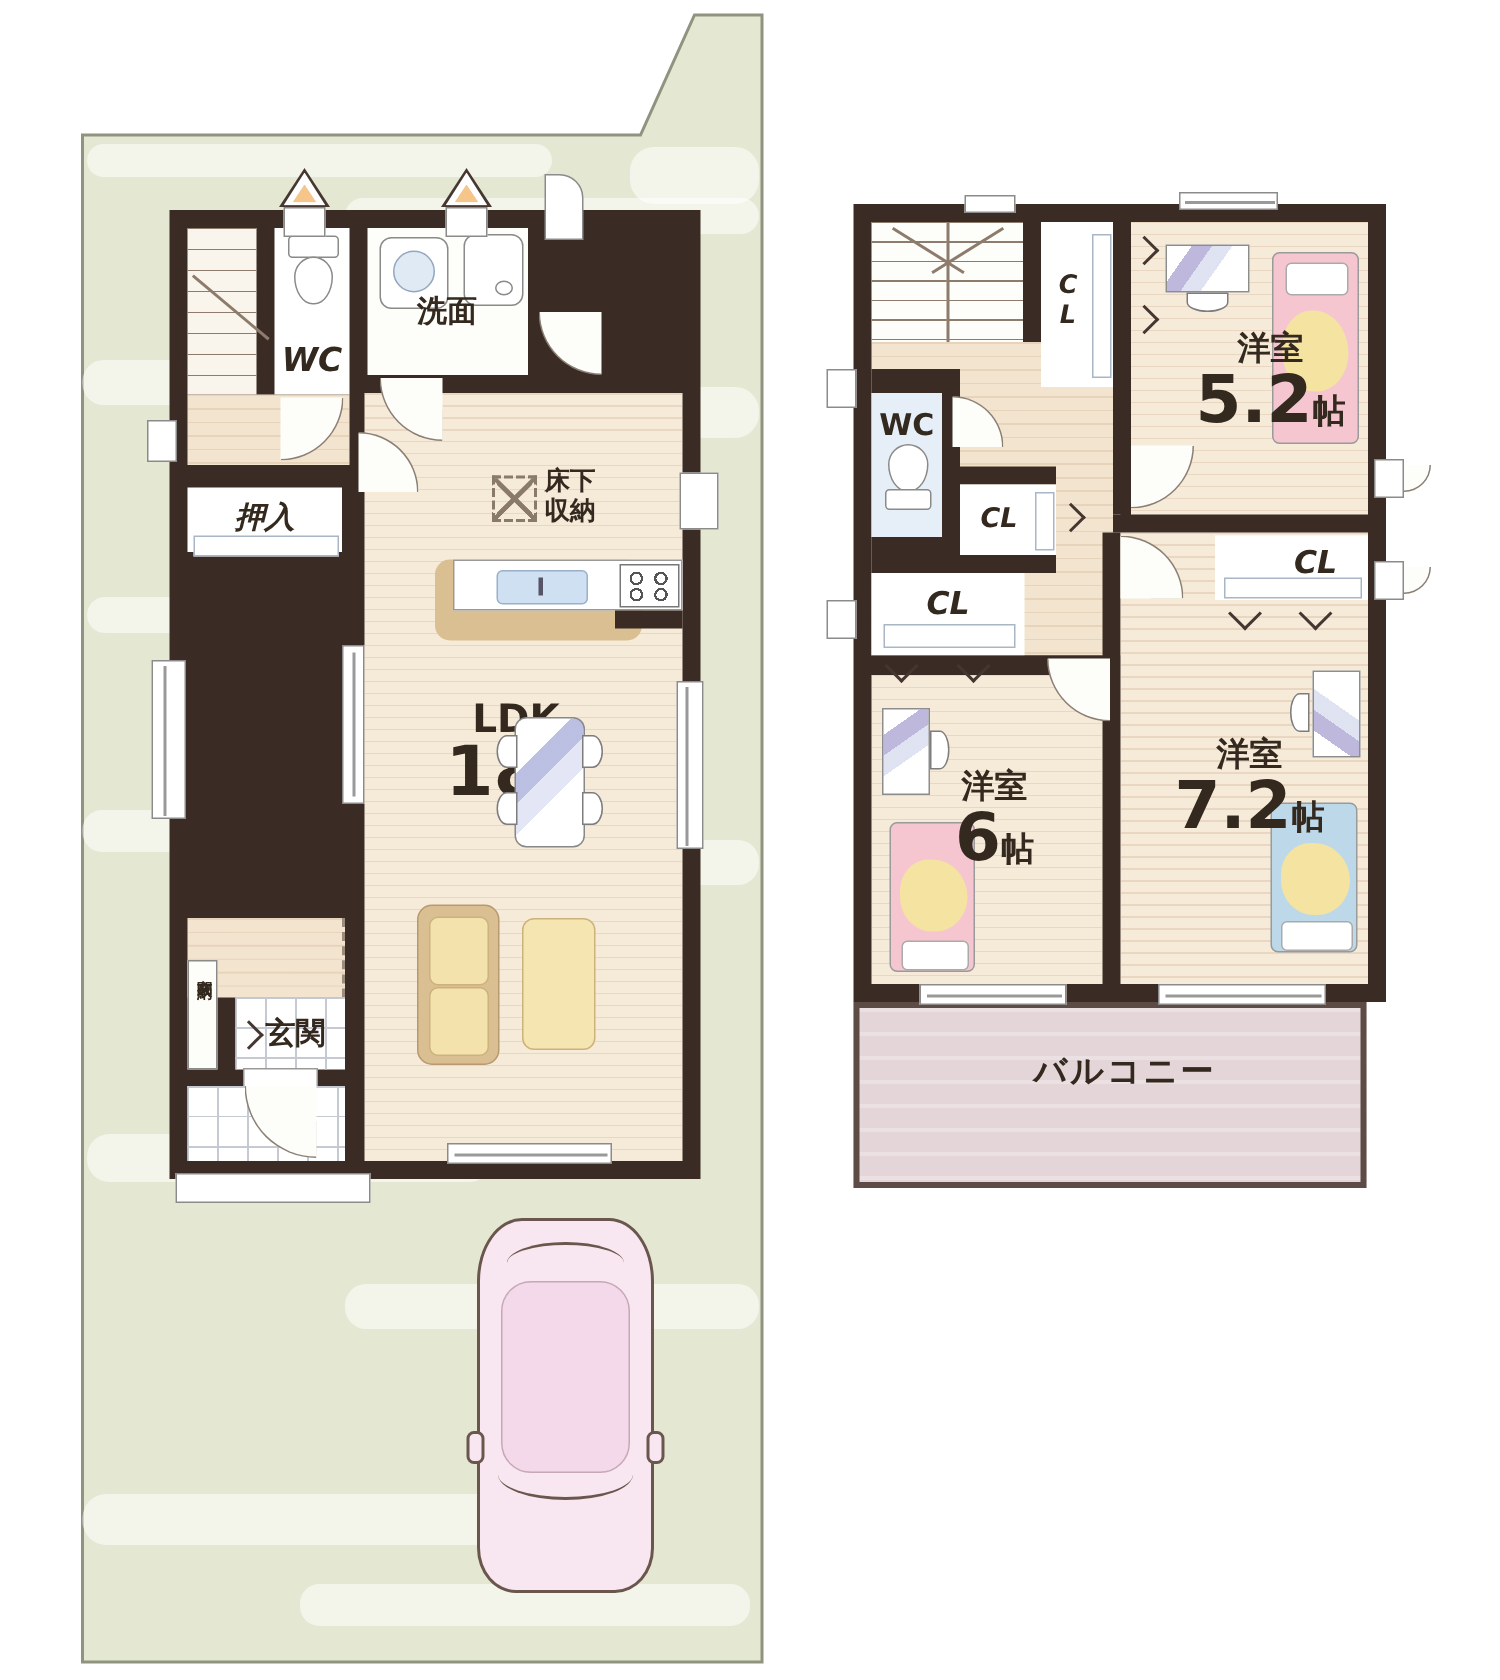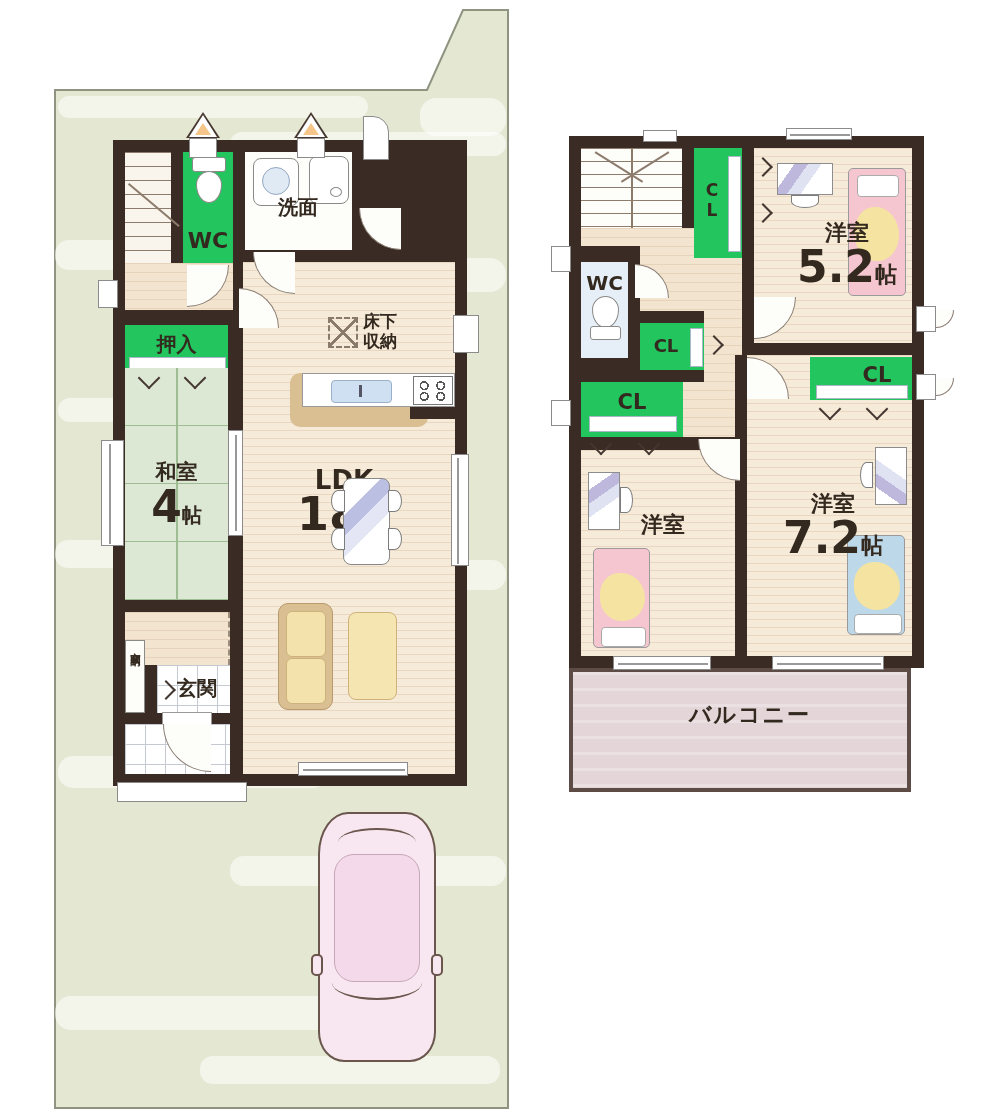--- a/index.html
+++ b/index.html
@@ -3,21 +3,21 @@
 <meta charset="utf-8">
 <style>
   html,body{margin:0;padding:0;background:#fff;}
   #stage{position:relative;width:1000px;height:1120px;background:#fff;overflow:hidden;
          font-family:"DejaVu Sans","Liberation Sans",sans-serif;}
   .abs{position:absolute;}
   .room{position:absolute;box-sizing:border-box;}
   .wood{background:#f6ead9;background-image:repeating-linear-gradient(to bottom,rgba(186,146,106,.22) 0 1px,transparent 1px 8px);}
   .wood2{background:#f3e4cf;background-image:repeating-linear-gradient(to bottom,rgba(186,146,106,.20) 0 1px,transparent 1px 9px);}
   .white{background:#fdfdfa;}
-  .blue{background:#22c55e;}
+  .blue{background:#ffffff;font-style:italic;}
   .tile{background:#fff;background-image:repeating-linear-gradient(to right,#c4c9d2 0 1px,transparent 1px 20px),repeating-linear-gradient(to bottom,#c4c9d2 0 1px,transparent 1px 20px);}
   .tatami{background:#dce8d3;background-image:linear-gradient(to right,transparent calc(50% - 1px),#9fbd93 calc(50% - 1px) calc(50% + 1px),transparent calc(50% + 1px)),repeating-linear-gradient(to bottom,transparent 0 57px,#9fbd93 57px 58px);}
   .treads{background:#faf5ec;background-image:repeating-linear-gradient(to bottom,#8d7b6b 0 1px,transparent 1px 14px);}
   .wall{position:absolute;background:#3a2c25;}
   .lbl{position:absolute;color:#33291f;font-weight:700;text-align:center;line-height:1.15;}
   .arc{position:absolute;background:#fdfdfa;border:1.5px solid #8b7f74;box-sizing:border-box;}
   .win{position:absolute;background:#fff;border:1px solid #8b8b8b;box-sizing:border-box;}
   .vd{position:absolute;width:14px;height:14px;border-right:2.5px solid #443630;border-bottom:2.5px solid #443630;background:transparent;transform:rotate(45deg);}
   .vr{position:absolute;width:12px;height:12px;border-right:2.5px solid #443630;border-bottom:2.5px solid #443630;background:transparent;transform:rotate(-45deg);}
   .chair{position:absolute;background:#fff;border:1.5px solid #7d7d7d;box-sizing:border-box;}
@@ -75,26 +75,20 @@
     </div>
 
 
     <div class="room wood2" style="left:12px;top:123px;width:108px;height:47px;"></div>
 
     <div class="room blue" style="left:12px;top:185px;width:103px;height:43px;">
       <div class="lbl" style="left:0;top:8px;width:103px;font-size:20px;">押入</div>
       <div class="abs" style="left:4px;top:32px;width:95px;height:12px;background:#fff;border:1px solid #a8b6c6;"></div>
     </div>
 
-    <div class="room tatami" style="left:12px;top:228px;width:103px;height:232px;">
-      <div class="vd" style="left:16px;top:2px;"></div>
-      <div class="vd" style="left:62px;top:2px;"></div>
-      <div class="lbl" style="left:0;top:92px;width:103px;font-size:21px;">和室</div>
-      <div class="lbl" style="left:0;top:114px;width:103px;font-size:20px;"><span style="font-size:44px;font-weight:700;">4</span><span>帖</span></div>
-    </div>
 
     <div class="win" style="left:115px;top:290px;width:15px;height:106px;">
       <div class="abs" style="left:6px;top:4px;width:1.5px;height:96px;background:#999;"></div>
     </div>
 
     <div class="room wood2" style="left:12px;top:472px;width:105px;height:53px;border-right:2px dashed #9b8c7c;"></div>
 
     <div class="room white" style="left:12px;top:500px;width:20px;height:73px;border:1.5px solid #8a8a88;">
       <div class="lbl" style="left:3px;top:4px;width:12px;font-size:10px;font-weight:600;writing-mode:vertical-rl;letter-spacing:1px;">玄関収納</div>
     </div>
@@ -252,20 +246,21 @@
     </div>
 
     <div class="room wood" style="left:12px;top:314px;width:154px;height:206px;">
       <div class="desk" style="left:7px;top:22px;width:32px;height:58px;background-image:linear-gradient(145deg,transparent 22%,rgba(125,115,185,.5) 22% 40%,rgba(170,180,220,.38) 40% 58%,transparent 58%);"></div>
       <div class="chair" style="left:39px;top:37px;width:13px;height:26px;border-radius:0 50% 50% 0;"></div>
       <div class="bed" style="left:12px;top:98px;width:57px;height:100px;background:#f6c6d0;">
         <div class="blob" style="left:6px;top:24px;width:45px;height:48px;"></div>
         <div class="pillow" style="left:7px;top:78px;width:43px;height:18px;"></div>
       </div>
       <div class="lbl" style="left:32px;top:62px;width:100px;font-size:22px;">洋室</div>
+      <div class="lbl" style="left:27px;top:84px;width:110px;font-size:22px;"><span style="font-size:44px;font-weight:700;">6</span><span>帖</span></div>
     </div>
 
     <div class="vd" style="left:24px;top:300px;"></div>
     <div class="vd" style="left:72px;top:300px;"></div>
 
     <div class="arc" style="left:66px;top:128px;width:34px;height:34px;border-radius:0 100% 0 0;border-bottom:none;border-left:none;"></div>
     <div class="arc" style="left:185px;top:161px;width:42px;height:42px;border-radius:0 0 100% 0;border-top:none;border-left:none;"></div>
     <div class="arc" style="left:178px;top:221px;width:42px;height:42px;border-radius:0 100% 0 0;border-bottom:none;border-left:none;"></div>
     <div class="arc" style="left:129px;top:303px;width:42px;height:42px;border-radius:0 0 0 100%;border-top:none;border-right:none;"></div>
   </div>

